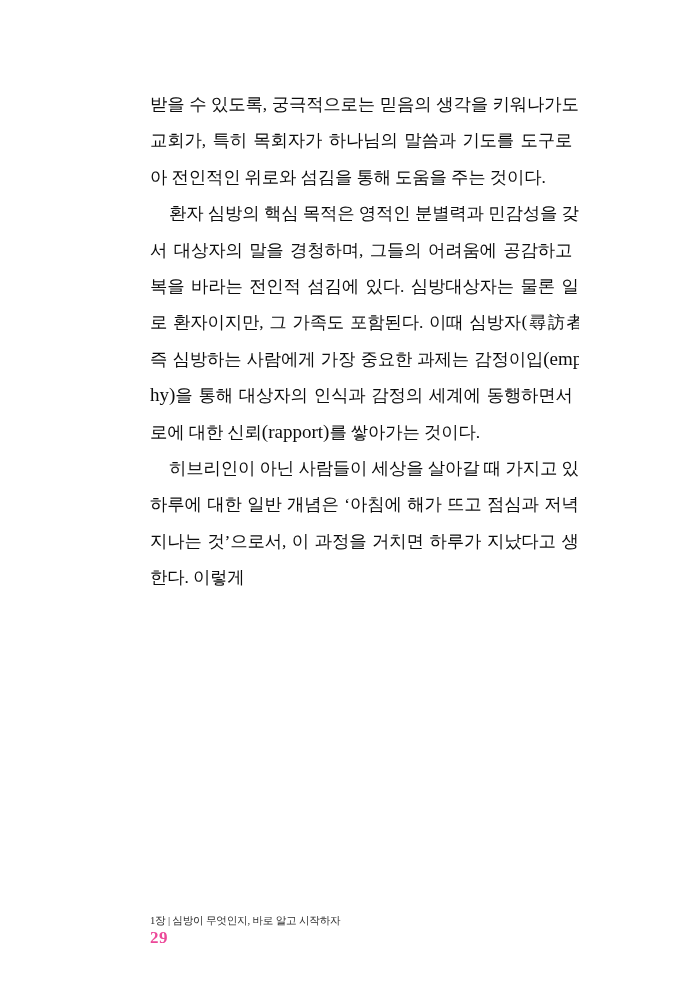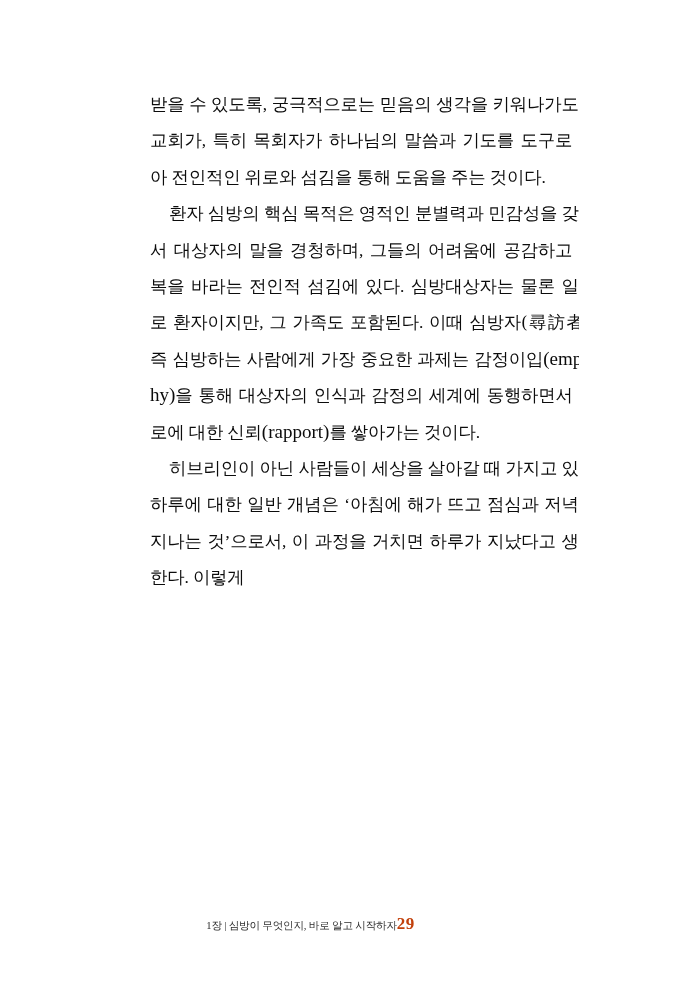--- a/index.html
+++ b/index.html
@@ -57,21 +57,22 @@
   }
 
   .footer {
     position: absolute;
     left: 134px;
     right: 108px;
     bottom: 55px;
     height: 24px;
     display: flex;
     align-items: baseline;
-    justify-content: center;
+    justify-content: flex-start;
+    flex-direction: column;
   }
 
   .footer-running-head {
     font-size: 10.6px;
     color: #2b2b2b;
     letter-spacing: -0.2px;
     white-space: nowrap;
     font-family: "Liberation Serif", "DejaVu Serif", serif;
   }
 
@@ -88,16 +89,16 @@
 <div class="page" style="background: rgb(255, 255, 255);">
 
   <div class="text-block">
       <p class="para">받을 수 있도록, 궁극적으로는 믿음의 생각을 키워나가도록 교회가, 특히 목회자가 하나님의 말씀과 기도를 도구로 삼아 전인적인 위로와 섬김을 통해 도움을 주는 것이다.</p>
       <p class="para indent">환자 심방의 핵심 목적은 영적인 분별력과 민감성을 갖고서 대상자의 말을 경청하며, 그들의 어려움에 공감하고 회복을 바라는 전인적 섬김에 있다. 심방대상자는 물론 일차로 환자이지만, 그 가족도 포함된다. 이때 심방자<span class="hanja">(尋訪者)</span>, 즉 심방하는 사람에게 가장 중요한 과제는 감정이입<span class="latin">(empathy)</span>을 통해 대상자의 인식과 감정의 세계에 동행하면서 서로에 대한 신뢰<span class="latin">(rapport)</span>를 쌓아가는 것이다.</p>
       <p class="para indent">히브리인이 아닌 사람들이 세상을 살아갈 때 가지고 있는 하루에 대한 일반 개념은 ‘아침에 해가 뜨고 점심과 저녁을 지나는 것’으로서, 이 과정을 거치면 하루가 지났다고 생각한다. 이렇게</p>
     </div>
 
   <div class="footer">
     <div class="footer-running-head">1장 | 심방이 무엇인지, 바로 알고 시작하자</div>
-    <div class="folio" style="color: #c2410c;">29</div>
+    <div class="folio" style="color: #ec4899;">29</div>
   </div>
 
 </div>
 
 </body></html>

